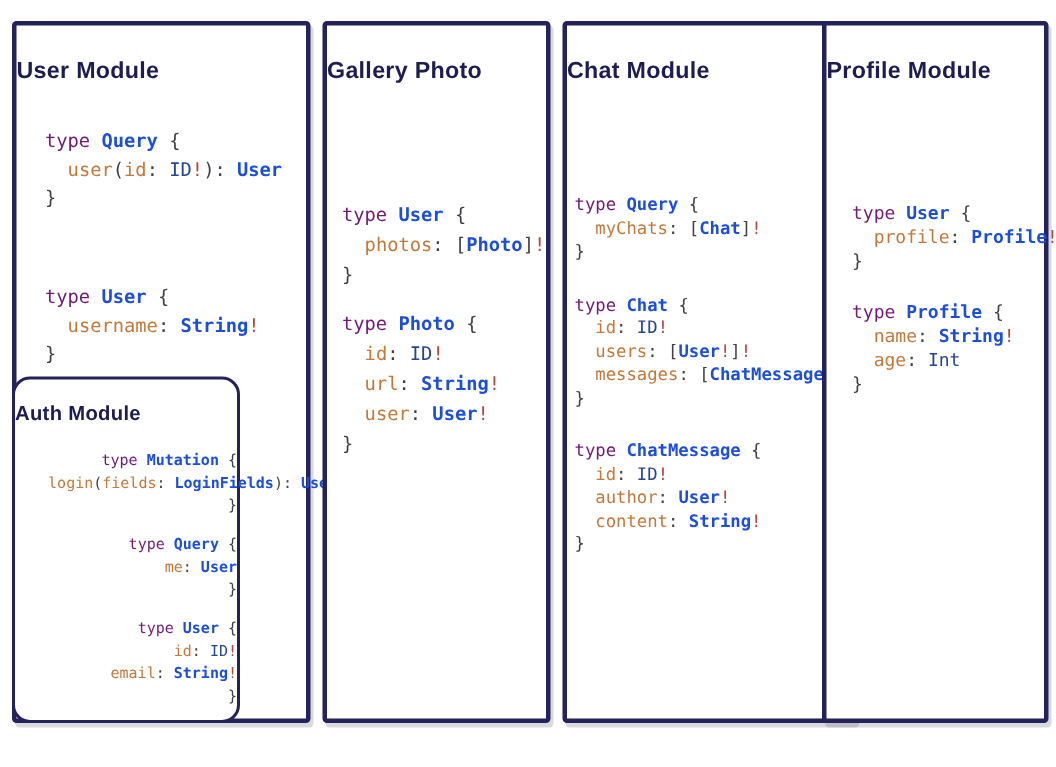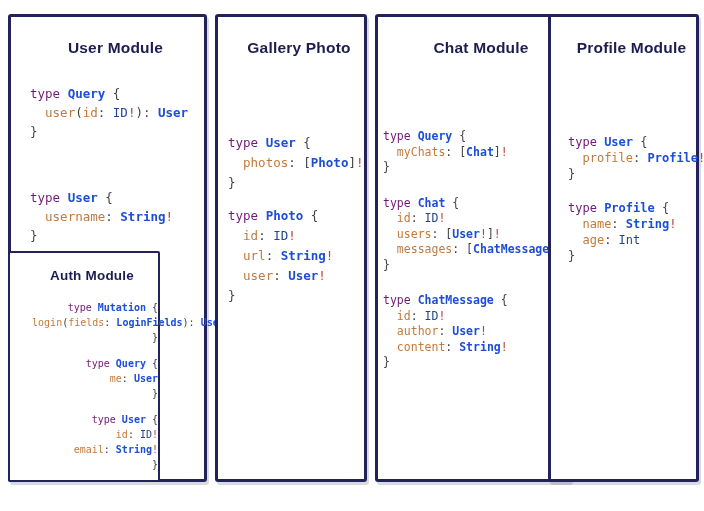--- a/index.html
+++ b/index.html
@@ -14,23 +14,23 @@
     position:absolute; top:14px; height:468px; background:#ffffff;
     border:3px solid #23235a; border-radius:3px;
     box-shadow:2px 3px 0 rgba(120,120,140,0.28);
   }
   #panel-user    { left:8px;   width:199px; }
   #panel-gallery { left:215px; width:152px; }
   #panel-chat    { left:375px; width:196px; }
   #panel-profile { left:548px; width:151px; }
 
   .panel-title {
-    margin-top:21px; text-align:center;
+    margin-top:21px; text-align:left;
     font-size:15.5px; line-height:19px; font-weight:bold;
-    color:#1d1d4f; letter-spacing:0.2px;padding-left:16px;
+    color:#1d1d4f; letter-spacing:0.2px;
   }
 
   .code {
     font-family:"DejaVu Sans Mono", monospace;
     white-space:pre; color:#3f3f46; text-align:left;
   }
   .code-line { white-space:pre; }
 
   
   #panel-user .code-main    { margin-top:27px; padding-left:19px; font-size:12.5px; line-height:19px; }
@@ -38,21 +38,21 @@
   #panel-gallery .code-main { margin-top:76px; padding-left:10px; font-size:12.5px; line-height:20px; }
   #panel-gallery .code-main .code-block { margin-bottom:13px; }
   #panel-chat .code-main    { margin-top:72px; padding-left:5px;  font-size:11.5px; line-height:15.5px; }
   #panel-chat .code-main    .code-block { margin-bottom:20px; }
   #panel-profile .code-main { margin-top:77px; padding-left:17px; font-size:12px;   line-height:16px; }
   #panel-profile .code-main .code-block { margin-bottom:18px; }
 
   
   .auth-box {
     position:absolute; left:-3px; bottom:-3px; width:152px; height:231px;
-    background:#ffffff; border:2.5px solid #23235a; border-radius:2px;
+    background:#ffffff; border:2.5px solid #23235a; border-radius:12px;
   }
   .auth-box .panel-title { margin-top:14px; font-size:13.5px; line-height:17px; }
   .auth-box .code { margin-top:16px; padding-left:10px; font-size:10px; line-height:15px; }
   .auth-box .code-block { margin-bottom:11px;text-align:right; }
 
   
   .tok-k { color:#701a75; }   
   .tok-t { color:#1d4ed8;font-weight:bold; }   
   .tok-s { color:#24468e; }   
   .tok-f { color:#c3793b; }   

